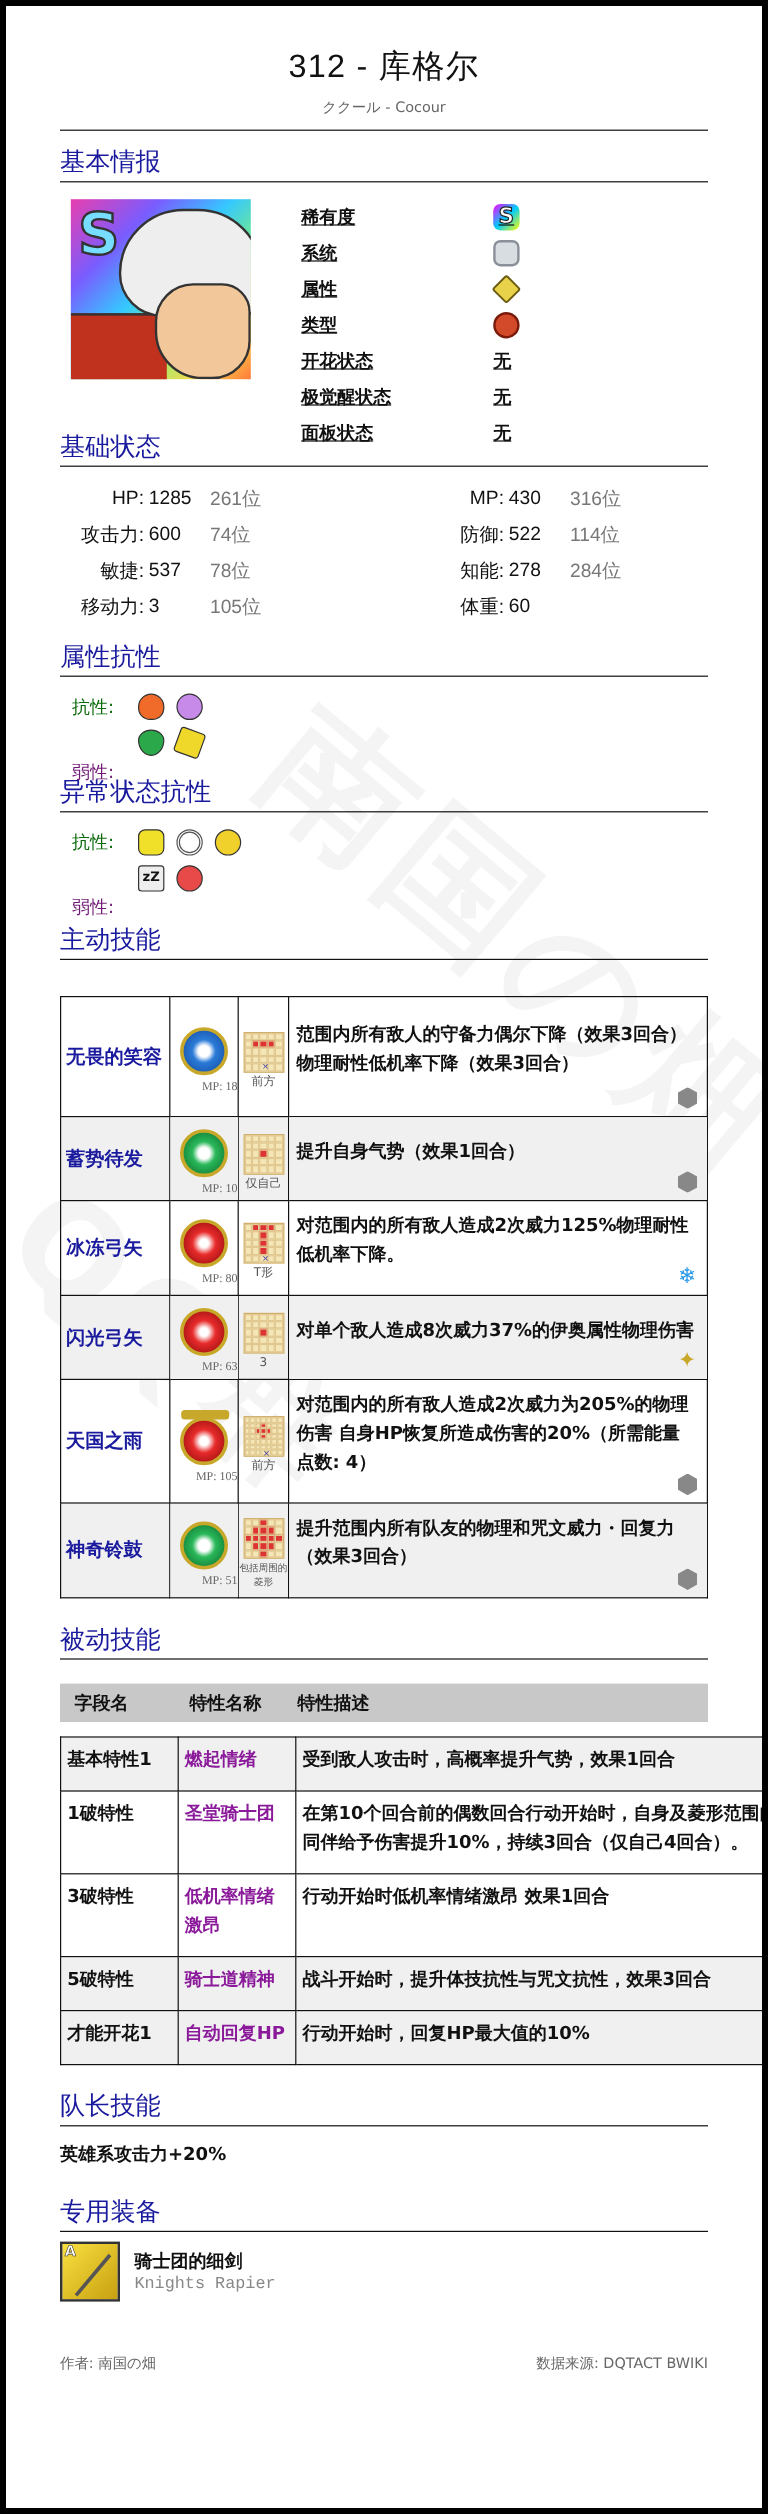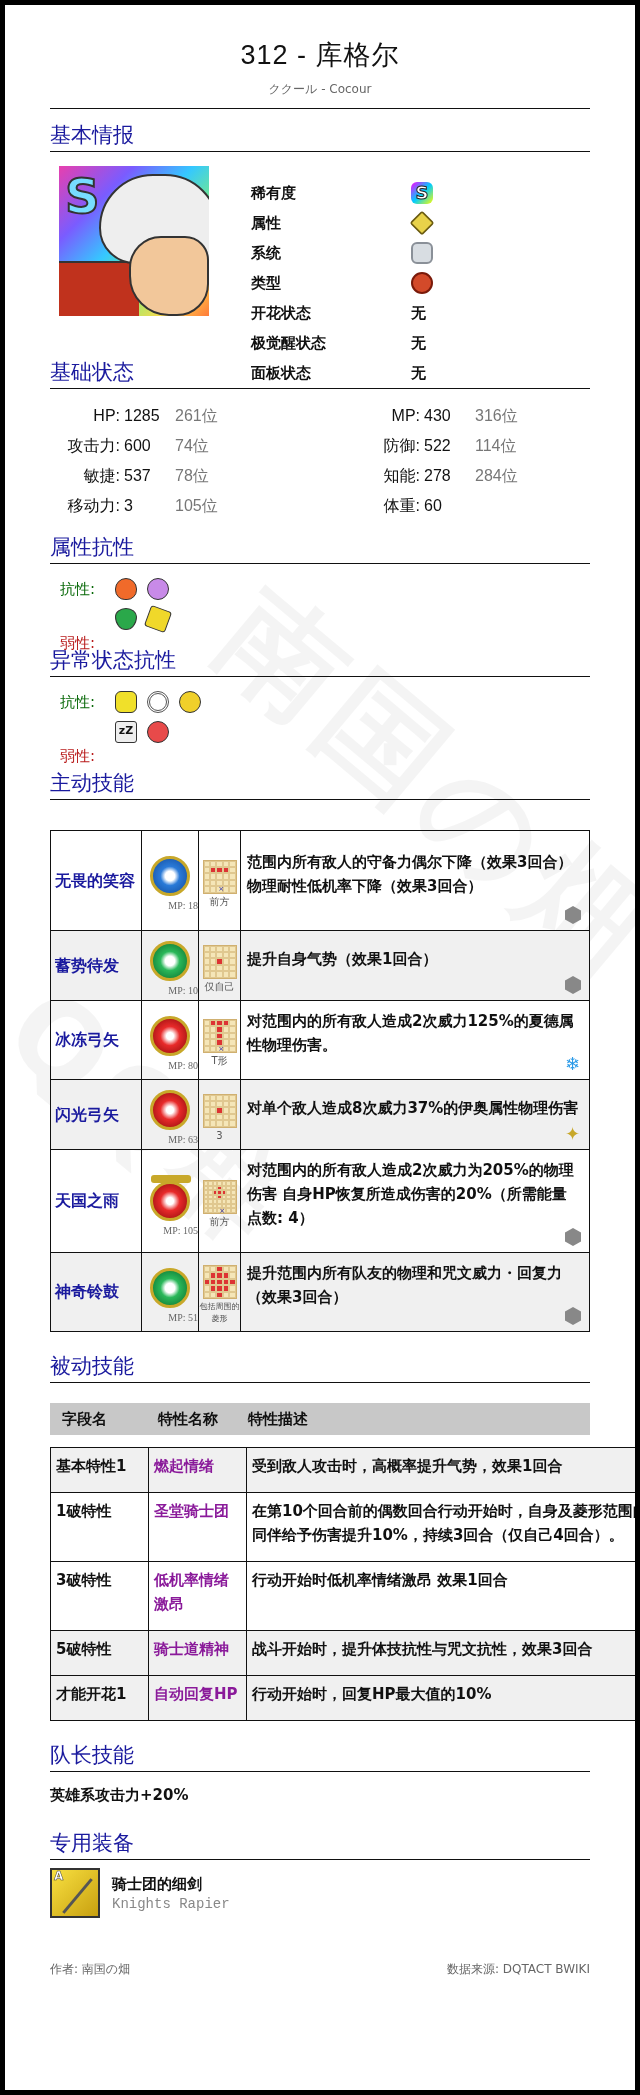--- a/index.html
+++ b/index.html
@@ -16,39 +16,39 @@
   .hr { border-bottom: 1.5px solid #111; }
   .top-hr { margin-top: 10px; }
   .sec-title { font-size: 21px; color: #1a1a9e; margin-top: 12px; padding-bottom: 2px; border-bottom: 1.5px solid #111; }
   .basic { display: flex; margin-top: 14px; height: 180px; }
   .portrait { width: 150px; height: 150px; margin-left: 9px; position: relative; overflow: hidden;
     background: linear-gradient(135deg, #e83fae 0%, #7a5cff 25%, #35c8ff 45%, #7df07a 65%, #ffd84a 85%, #ff7a3a 100%); }
   .portrait .hair { position: absolute; left: 40px; top: 8px; width: 120px; height: 90px; background: #eee; border-radius: 60px 60px 20px 40px; border: 2px solid #333; }
   .portrait .face { position: absolute; left: 70px; top: 70px; width: 80px; height: 80px; background: #f2c79a; border-radius: 40% 30% 40% 50%; border: 2px solid #333; }
   .portrait .coat { position: absolute; left: 0; top: 95px; width: 80px; height: 60px; background: #c0321d; border-top: 2px solid #333; }
   .portrait .s-badge { position: absolute; left: 6px; top: 2px; font-size: 48px; font-weight: bold; color: #7df; -webkit-text-stroke: 2px #333; font-family: "DejaVu Sans", sans-serif; }
-  .info-table { margin-left: 42px; margin-top: 12px; }
+  .info-table { margin-left: 42px; margin-top: 0; text-decoration: underline; }
   .info-row { display: flex; height: 30px; align-items: center; }
   .info-label { width: 160px; font-size: 15px; font-weight: bold; }
   .info-val { font-size: 15px; font-weight: bold; }
   .ico { display: inline-block; width: 22px; height: 22px; border-radius: 50%; vertical-align: middle; }
   .ico-rarity { background: linear-gradient(135deg,#f0f,#0cf,#ff0); border-radius: 6px; font-size: 18px; line-height: 22px; text-align: center; color:#fff; font-weight:bold; -webkit-text-stroke:1px #222; }
   .ico-attr { background: #e8d24a; transform: rotate(45deg) scale(0.8); border: 2px solid #6a5a10; border-radius: 3px; }
   .ico-system { background: #d8dde2; border: 2px solid #8a9098; border-radius: 6px; }
   .ico-type { background: #d34a2a; border: 2px solid #7a1a0a; }
   .stats { margin-top: 12px; display: grid; grid-template-columns: 300px 280px; row-gap: 0; }
   .stat { display: flex; align-items: center; height: 30px; font-size: 16px; font-family: "Liberation Sans", sans-serif; }
   .stat-label { width: 70px; text-align: right; }
   .stat-val { width: 47px; margin-left: 4px; }
   .stat-rank { font-size: 16px; color: #777; margin-left: 4px; }
   .res-block { margin-top: 10px; padding-left: 10px; }
   .res-row { display: flex; align-items: center; height: 30px; }
   .res-label { width: 55px; font-size: 15px; font-weight: normal; }
   .res-label.good { color: #0a6a0a; }
-  .res-label.bad { color: #b91c1c; margin-top: 48px; }
+  .res-label.bad { color: #701a75; margin-top: 48px; }
   .res-icon { width: 22px; height: 22px; margin-right: 10px; display: inline-block; border-radius: 50%; border: 1.5px solid #333; }
   .skills { margin-top: 30px; border: 1.5px solid #111; border-collapse: collapse; width: 540px; }
   .skills td { border: 1.5px solid #111; vertical-align: middle; margin-top: 12px; }
   .skills tr.alt td { background: #f0f0f0; }
   .sk-name { width: 91px; padding: 0 4px; font-size: 16px; font-weight: bold; color: #1a1a9e; line-height: 30px; }
   .sk-icon { width: 57px; text-align: right; position: relative; font-family: Liberation Serif, serif; }
   .orb { width: 40px; height: 40px; border-radius: 50%; margin: 6px auto 0; border: 3px solid #c8a82a; position: relative; }
   .orb.blue { background: radial-gradient(circle, #fff 20%, #2a7ad8 40%, #124a9a 100%); }
   .orb.green { background: radial-gradient(circle, #fff 20%, #2ab85a 40%, #0a6a2a 100%); }
   .orb.red { background: radial-gradient(circle, #fff 15%, #e82a2a 40%, #8a0a0a 100%); }
@@ -106,26 +106,26 @@
             <div class="hair"></div>
             <div class="face"></div>
         <div class="s-badge">S</div>
       </div>
       <div class="info-table">
         <div class="info-row">
               <span class="info-label">稀有度</span>
               <span class="ico ico-rarity">S</span>
             </div>
         <div class="info-row">
+              <span class="info-label">系统</span>
+              <span class="ico ico-system"></span>
+            </div>
+        <div class="info-row">
               <span class="info-label">属性</span>
               <span class="ico ico-attr"></span>
-            </div>
-        <div class="info-row">
-              <span class="info-label">系统</span>
-              <span class="ico ico-system"></span>
             </div>
         <div class="info-row">
               <span class="info-label">类型</span>
               <span class="ico ico-type"></span>
             </div>
         <div class="info-row">
               <span class="info-label">开花状态</span>
               <span class="info-val">无</span>
             </div>
         <div class="info-row">
@@ -320,21 +320,21 @@
                   <span></span>
                   <span></span>
             <span></span>
                   <span></span>
                   <span class="me"></span>
                   <span></span>
                   <span></span>
           </div>
           <div class="range-label">T形</div>
         </td>
-        <td class="sk-desc"><span>对范围内的所有敌人造成2次威力125%的夏德属性物理伤害。</span><span class="elem ice">❄</span></td>
+        <td class="sk-desc"><span>对范围内的所有敌人造成2次威力125%物理耐性低机率下降。</span><span class="elem ice">❄</span></td>
       </tr>
       <tr class="alt" style="height:70px;">
         <td class="sk-name">闪光弓矢</td>
         <td class="sk-icon">
                 <div class="orb red"></div>
                 <div class="mp">MP: 63</div>
               </td>
         <td class="sk-range">
           <div class="grid" style="grid-template-columns:repeat(5,1fr);grid-template-rows:repeat(5,1fr);">
             <span></span>

